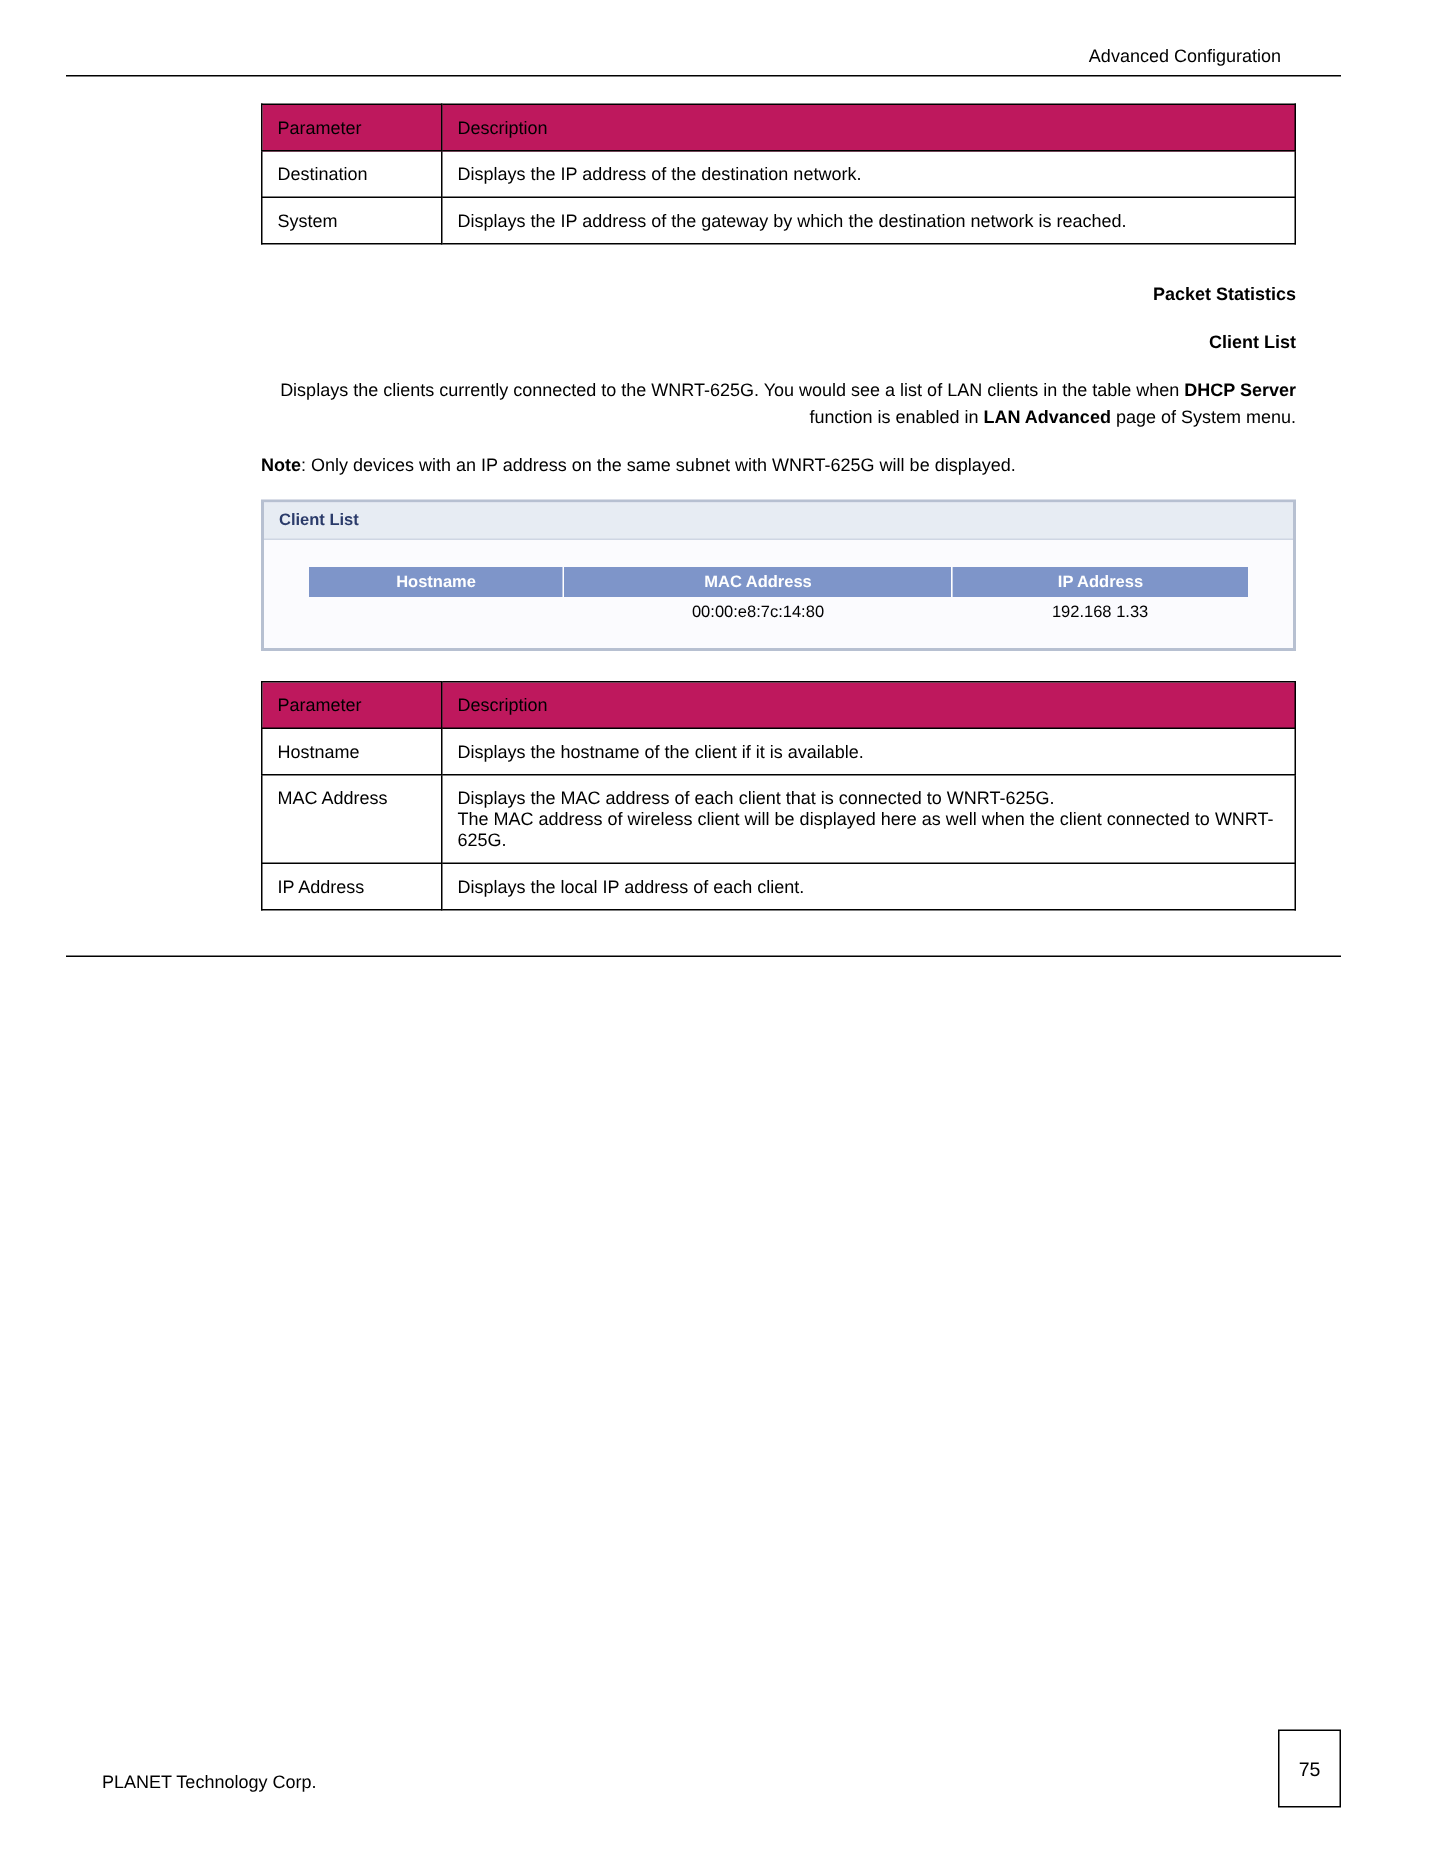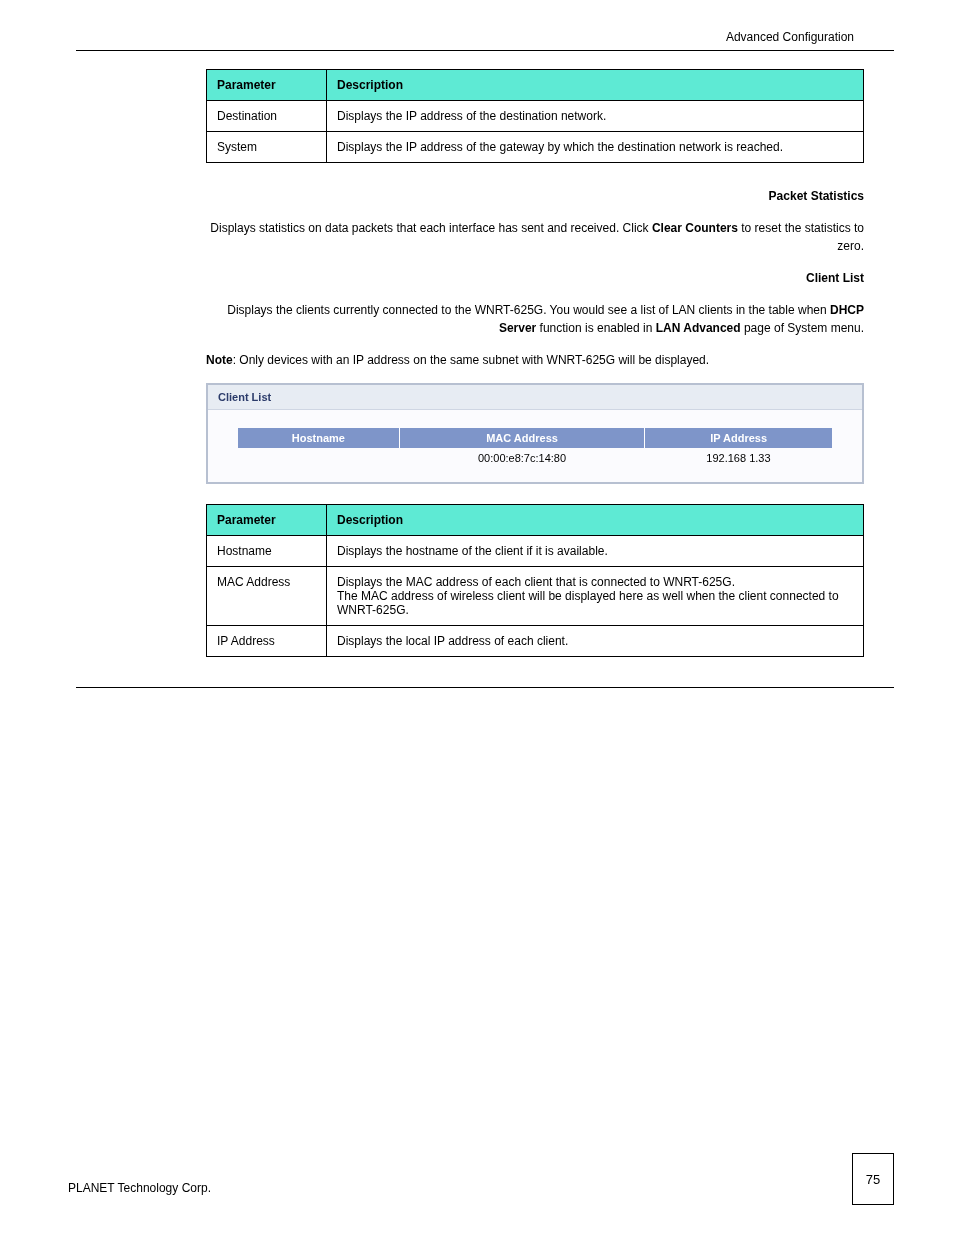--- a/index.html
+++ b/index.html
@@ -6,21 +6,21 @@
   body {
     margin: 0;
     padding: 0;
     background: #fff;
     font-family: Arial, Helvetica, sans-serif;
     color: #000;
     width: 954px;
   }
   .page {
     width: 954px;
-    padding: 30px 60px 30px 76px;
+    padding: 30px 60px 30px 44px;
     position: relative;
     min-height: 1235px;
   }
   .header-right {
     text-align: right;
     font-size: 12px;
     padding-right: 40px;
   }
   hr.top-rule {
     border: none;
@@ -43,22 +43,22 @@
     font-size: 12px;
   }
   table.param-table th,
   table.param-table td {
     border: 1px solid #000;
     padding: 8px 10px;
     text-align: left;
     vertical-align: top;
   }
   table.param-table th {
-    background: #5eead4;
-    font-weight: bold;
+    background: #be185d;
+    font-weight: normal;
   }
   table.param-table td.lbl {
     font-weight: normal;
     width: 120px;
   }
   .body-text {
     font-size: 12px;
     line-height: 1.5;
     margin: 14px 0;
     text-align: right;
@@ -148,24 +148,20 @@
         <td>Displays the IP address of the destination network.</td>
       </tr>
       <tr>
         <td class="lbl">System</td>
         <td>Displays the IP address of the gateway by which the destination network is reached.</td>
       </tr>
     </tbody>
       </table>
 
     <div class="body-text"><strong>Packet Statistics</strong></div>
-    <div class="body-text">
-      <span>Displays statistics on data packets that each interface has sent and received. </span>
-      <span>Click </span><strong>Clear Counters</strong><span> to reset the statistics to zero.</span>
-    </div>
 
     <div class="body-text"><strong>Client List</strong></div>
     <div class="body-text">
       <span>Displays the clients currently connected to the WNRT-625G. You would see a list of LAN clients in the table when </span><strong>DHCP Server</strong><span> function is enabled in </span><strong>LAN Advanced</strong><span> page of System menu.</span>
     </div>
 
     <div class="note">
       <span class="note-label">Note</span><span>: Only devices with an IP address on the same subnet with WNRT-625G will be displayed.</span>
     </div>
 

